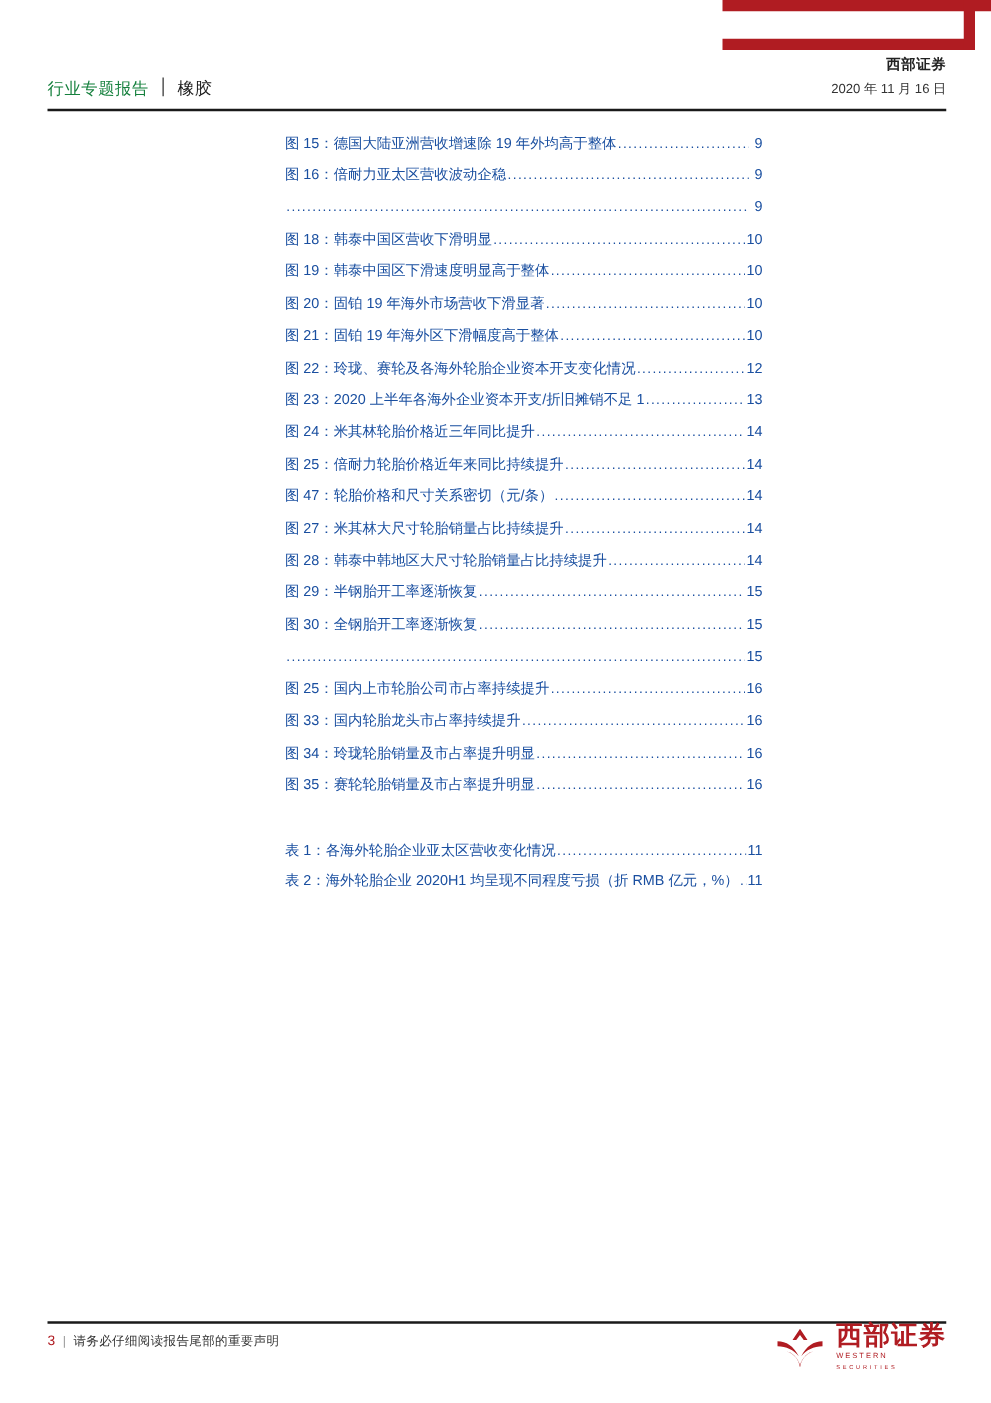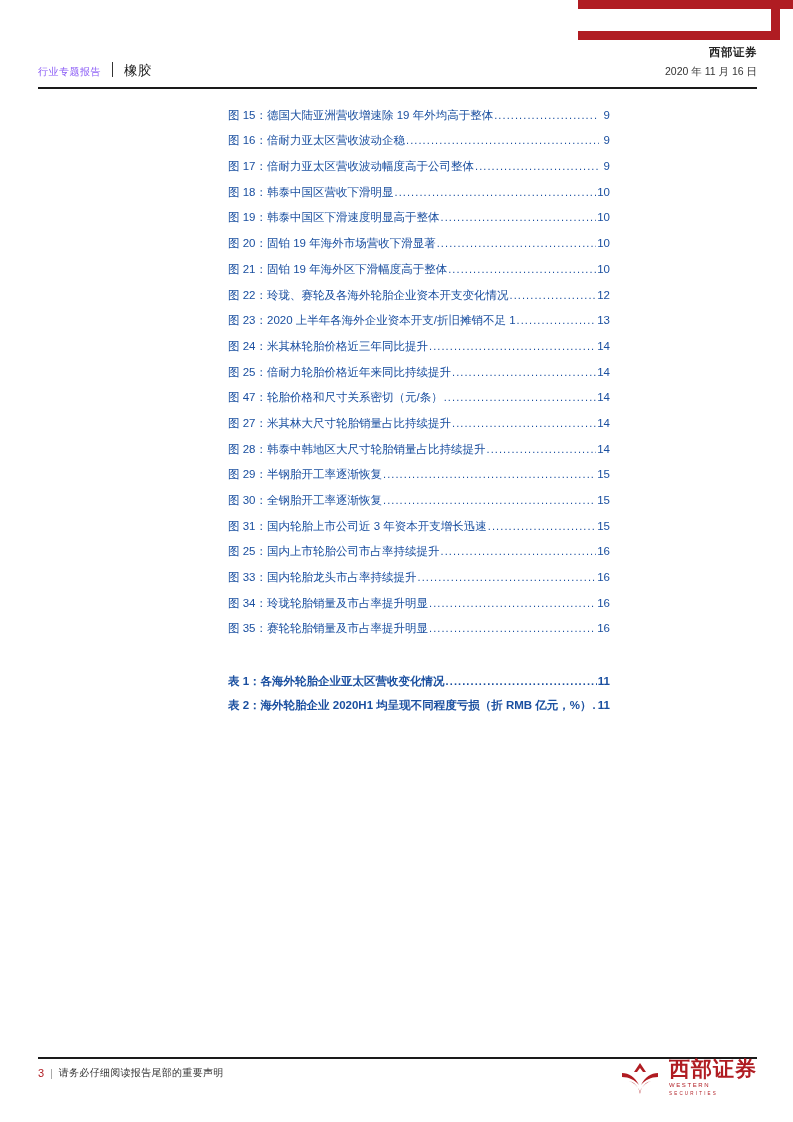--- a/index.html
+++ b/index.html
@@ -69,22 +69,22 @@
   }
 
   #header-left {
     position: absolute;
     left: 38px;
     top: 16px;
     display: flex;
     align-items: baseline;
   }
   #header-series {
-    font-size: 10px;
-    color: #8b5cf6;
+    font-size: 13px;
+    color: #15803d;
     letter-spacing: 0.5px;
   }
   #header-divider {
     display: inline-block;
     width: 1px;
     height: 15px;
     background: #333;
     margin: 0 11px;
     position: relative;
     top: 2px;
@@ -145,21 +145,20 @@
     color: #1a4fa0;
     text-align: right;
     min-width: 10px;
     padding-bottom: 1px;
   }
   #toc-table-group {
     margin-top: 29px;
   }
   .toc-entry.tbl {
     height: 24px;
-    font-weight: bold;
   }
 
   
   #footer-rule {
     position: absolute;
     left: 38px;
     top: 1057px;
     width: 719px;
     height: 1.6px;
     background: #1a1a1a;
@@ -262,21 +261,20 @@
         <span class="toc-label">图 15：德国大陆亚洲营收增速除 19 年外均高于整体</span>
         <span class="toc-dots">........................................................................................................................................................................................................</span>
         <span class="toc-page">9</span>
       </div>
       <div class="toc-entry">
         <span class="toc-label">图 16：倍耐力亚太区营收波动企稳</span>
         <span class="toc-dots">........................................................................................................................................................................................................</span>
         <span class="toc-page">9</span>
       </div>
       <div class="toc-entry">
-        <span class="toc-label">图 17：倍耐力亚太区营收波动幅度高于公司整体</span>
         <span class="toc-dots">........................................................................................................................................................................................................</span>
         <span class="toc-page">9</span>
       </div>
       <div class="toc-entry">
         <span class="toc-label">图 18：韩泰中国区营收下滑明显</span>
         <span class="toc-dots">........................................................................................................................................................................................................</span>
         <span class="toc-page">10</span>
       </div>
       <div class="toc-entry">
         <span class="toc-label">图 19：韩泰中国区下滑速度明显高于整体</span>
@@ -332,21 +330,20 @@
         <span class="toc-label">图 29：半钢胎开工率逐渐恢复</span>
         <span class="toc-dots">........................................................................................................................................................................................................</span>
         <span class="toc-page">15</span>
       </div>
       <div class="toc-entry">
         <span class="toc-label">图 30：全钢胎开工率逐渐恢复</span>
         <span class="toc-dots">........................................................................................................................................................................................................</span>
         <span class="toc-page">15</span>
       </div>
       <div class="toc-entry">
-        <span class="toc-label">图 31：国内轮胎上市公司近 3 年资本开支增长迅速</span>
         <span class="toc-dots">........................................................................................................................................................................................................</span>
         <span class="toc-page">15</span>
       </div>
       <div class="toc-entry">
         <span class="toc-label">图 25：国内上市轮胎公司市占率持续提升</span>
         <span class="toc-dots">........................................................................................................................................................................................................</span>
         <span class="toc-page">16</span>
       </div>
       <div class="toc-entry">
         <span class="toc-label">图 33：国内轮胎龙头市占率持续提升</span>

